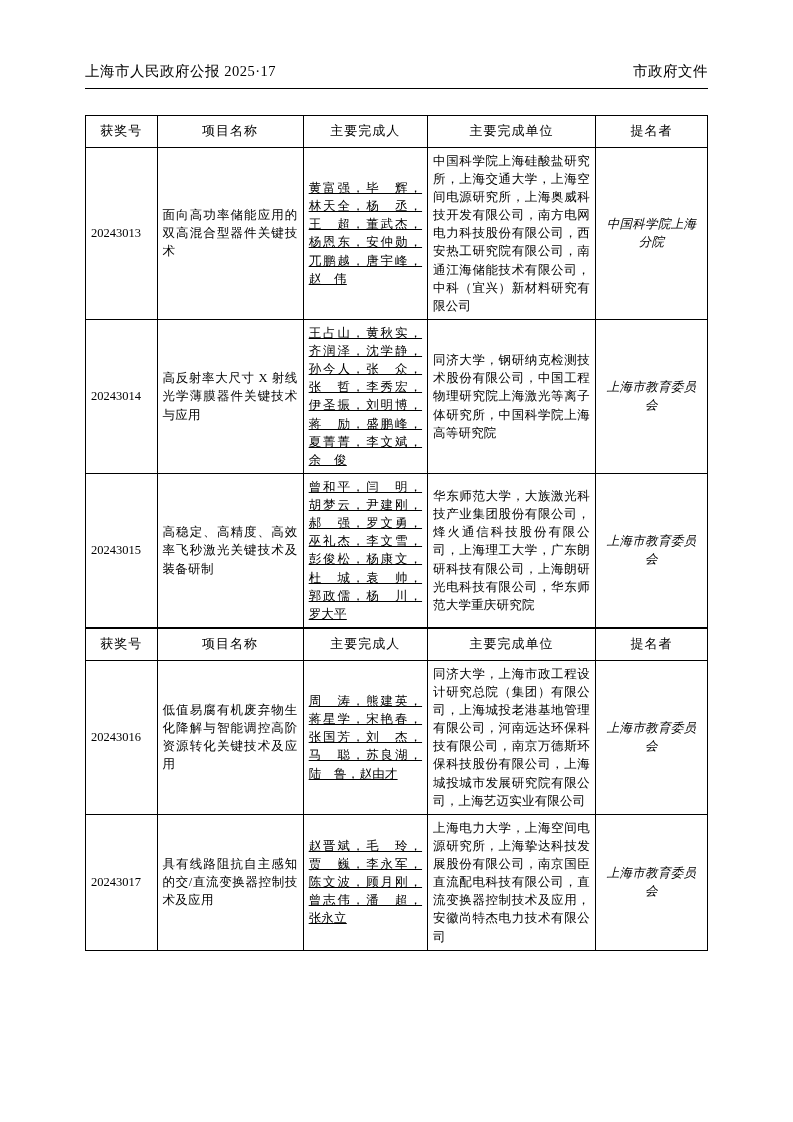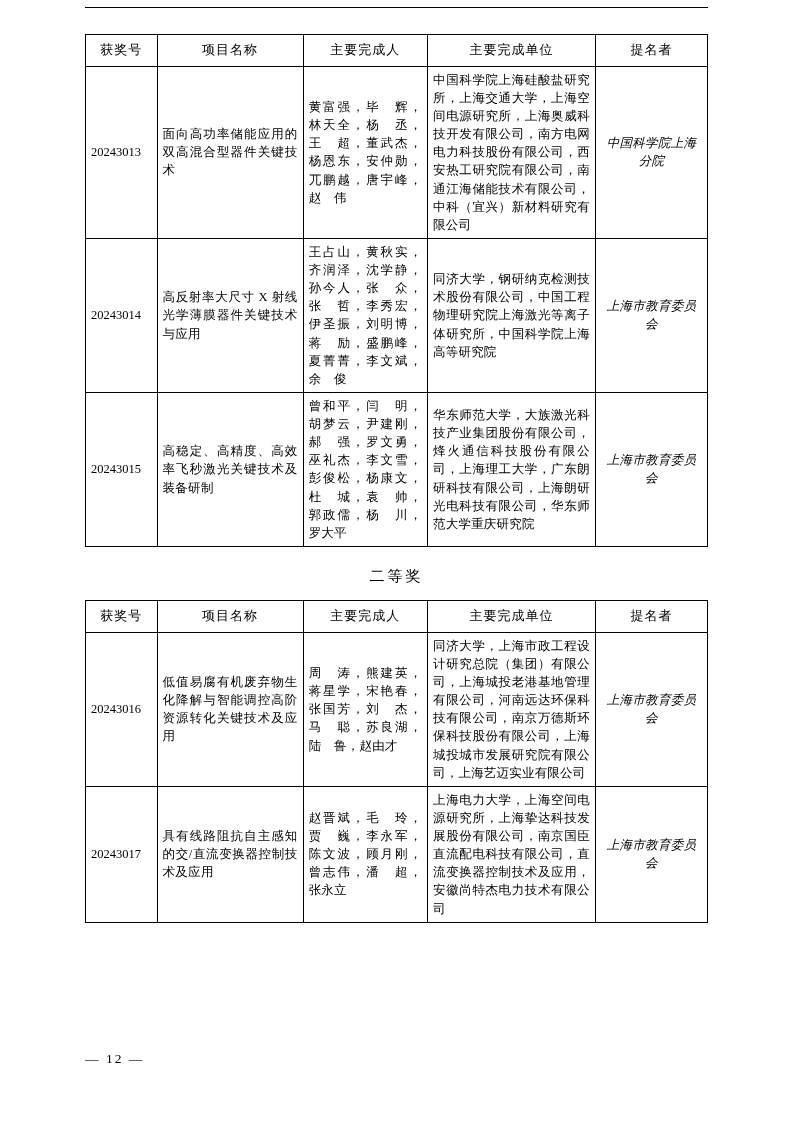--- a/index.html
+++ b/index.html
@@ -75,20 +75,21 @@
   }
   td.c-title {
     text-align: justify;
     text-align-last: left;
     letter-spacing: 0.3px;
   }
   td.c-people {
     text-align: justify;
     text-align-last: left;
     letter-spacing: 0.2px;
+    text-decoration: underline;
   }
   td.c-org {
     text-align: justify;
     text-align-last: left;
     letter-spacing: 0.2px;
     margin-left: 12px;
   }
   td.c-nom {
     text-align: center;
     letter-spacing: 0.3px;
@@ -110,20 +111,24 @@
     padding-left: 85px;
     font-size: 13.5px;
     letter-spacing: 2px;
   }
 </style>
 </head>
 <body>
 
 <div class="page">
 
+  <div class="header">
+    <div class="left">上海市人民政府公报 2025·17</div>
+    <div class="right">市政府文件</div>
+  </div>
   <div class="header-rule"></div>
 
   <div class="first-table-wrap">
     <table class="award">
       <colgroup>
         <col class="col-id">
           <col class="col-title">
           <col class="col-people">
           <col class="col-org">
           <col class="col-nom">
@@ -156,21 +161,20 @@
           <td class="c-id">20243015</td>
           <td class="c-title">高稳定、高精度、高效率飞秒激光关键技术及装备研制</td>
           <td class="c-people">曾和平，闫　明，胡梦云，尹建刚，郝　强，罗文勇，巫礼杰，李文雪，彭俊松，杨康文，杜　城，袁　帅，郭政儒，杨　川，罗大平</td>
           <td class="c-org">华东师范大学，大族激光科技产业集团股份有限公司，烽火通信科技股份有限公司，上海理工大学，广东朗研科技有限公司，上海朗研光电科技有限公司，华东师范大学重庆研究院</td>
           <td class="c-nom">上海市教育委员会</td>
         </tr>
       </tbody>
     </table>
   </div>
 
-  <div class="section-label">二等奖</div>
 
   <table class="award">
     <colgroup>
       <col class="col-id">
         <col class="col-title">
         <col class="col-people">
         <col class="col-org">
         <col class="col-nom">
     </colgroup>
     <thead>
@@ -193,17 +197,14 @@
       <tr>
         <td class="c-id">20243017</td>
         <td class="c-title">具有线路阻抗自主感知的交/直流变换器控制技术及应用</td>
         <td class="c-people">赵晋斌，毛　玲，贾　巍，李永军，陈文波，顾月刚，曾志伟，潘　超，张永立</td>
         <td class="c-org">上海电力大学，上海空间电源研究所，上海挚达科技发展股份有限公司，南京国臣直流配电科技有限公司，直流变换器控制技术及应用，安徽尚特杰电力技术有限公司</td>
         <td class="c-nom">上海市教育委员会</td>
       </tr>
     </tbody>
   </table>
 
-  <div class="footer">
-    <span>—  12  —</span>
-  </div>
 
 </div>
 
 </body></html>

